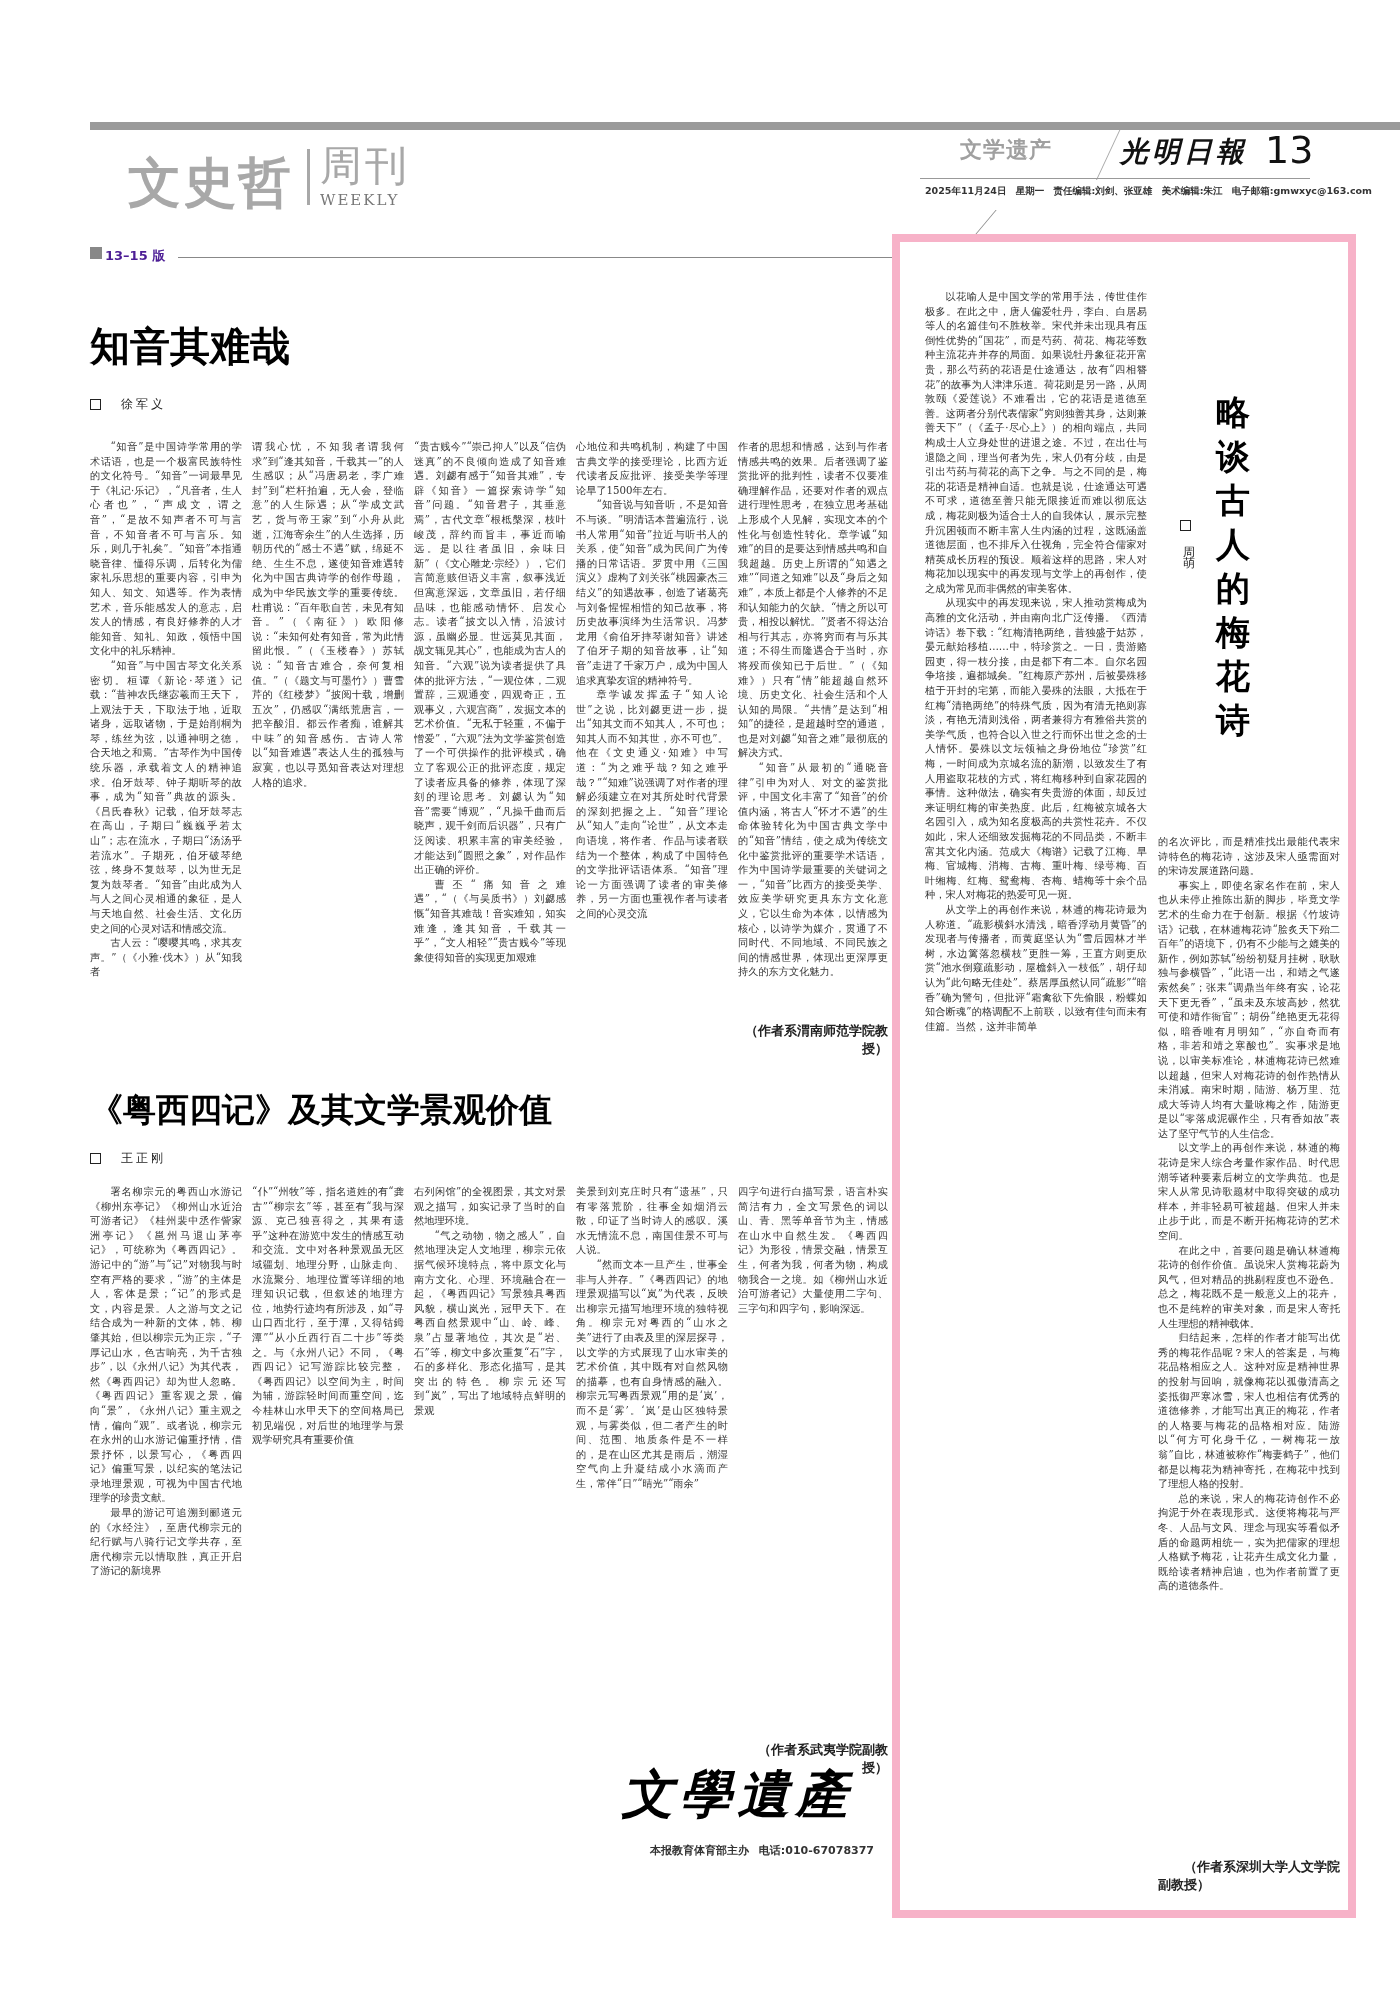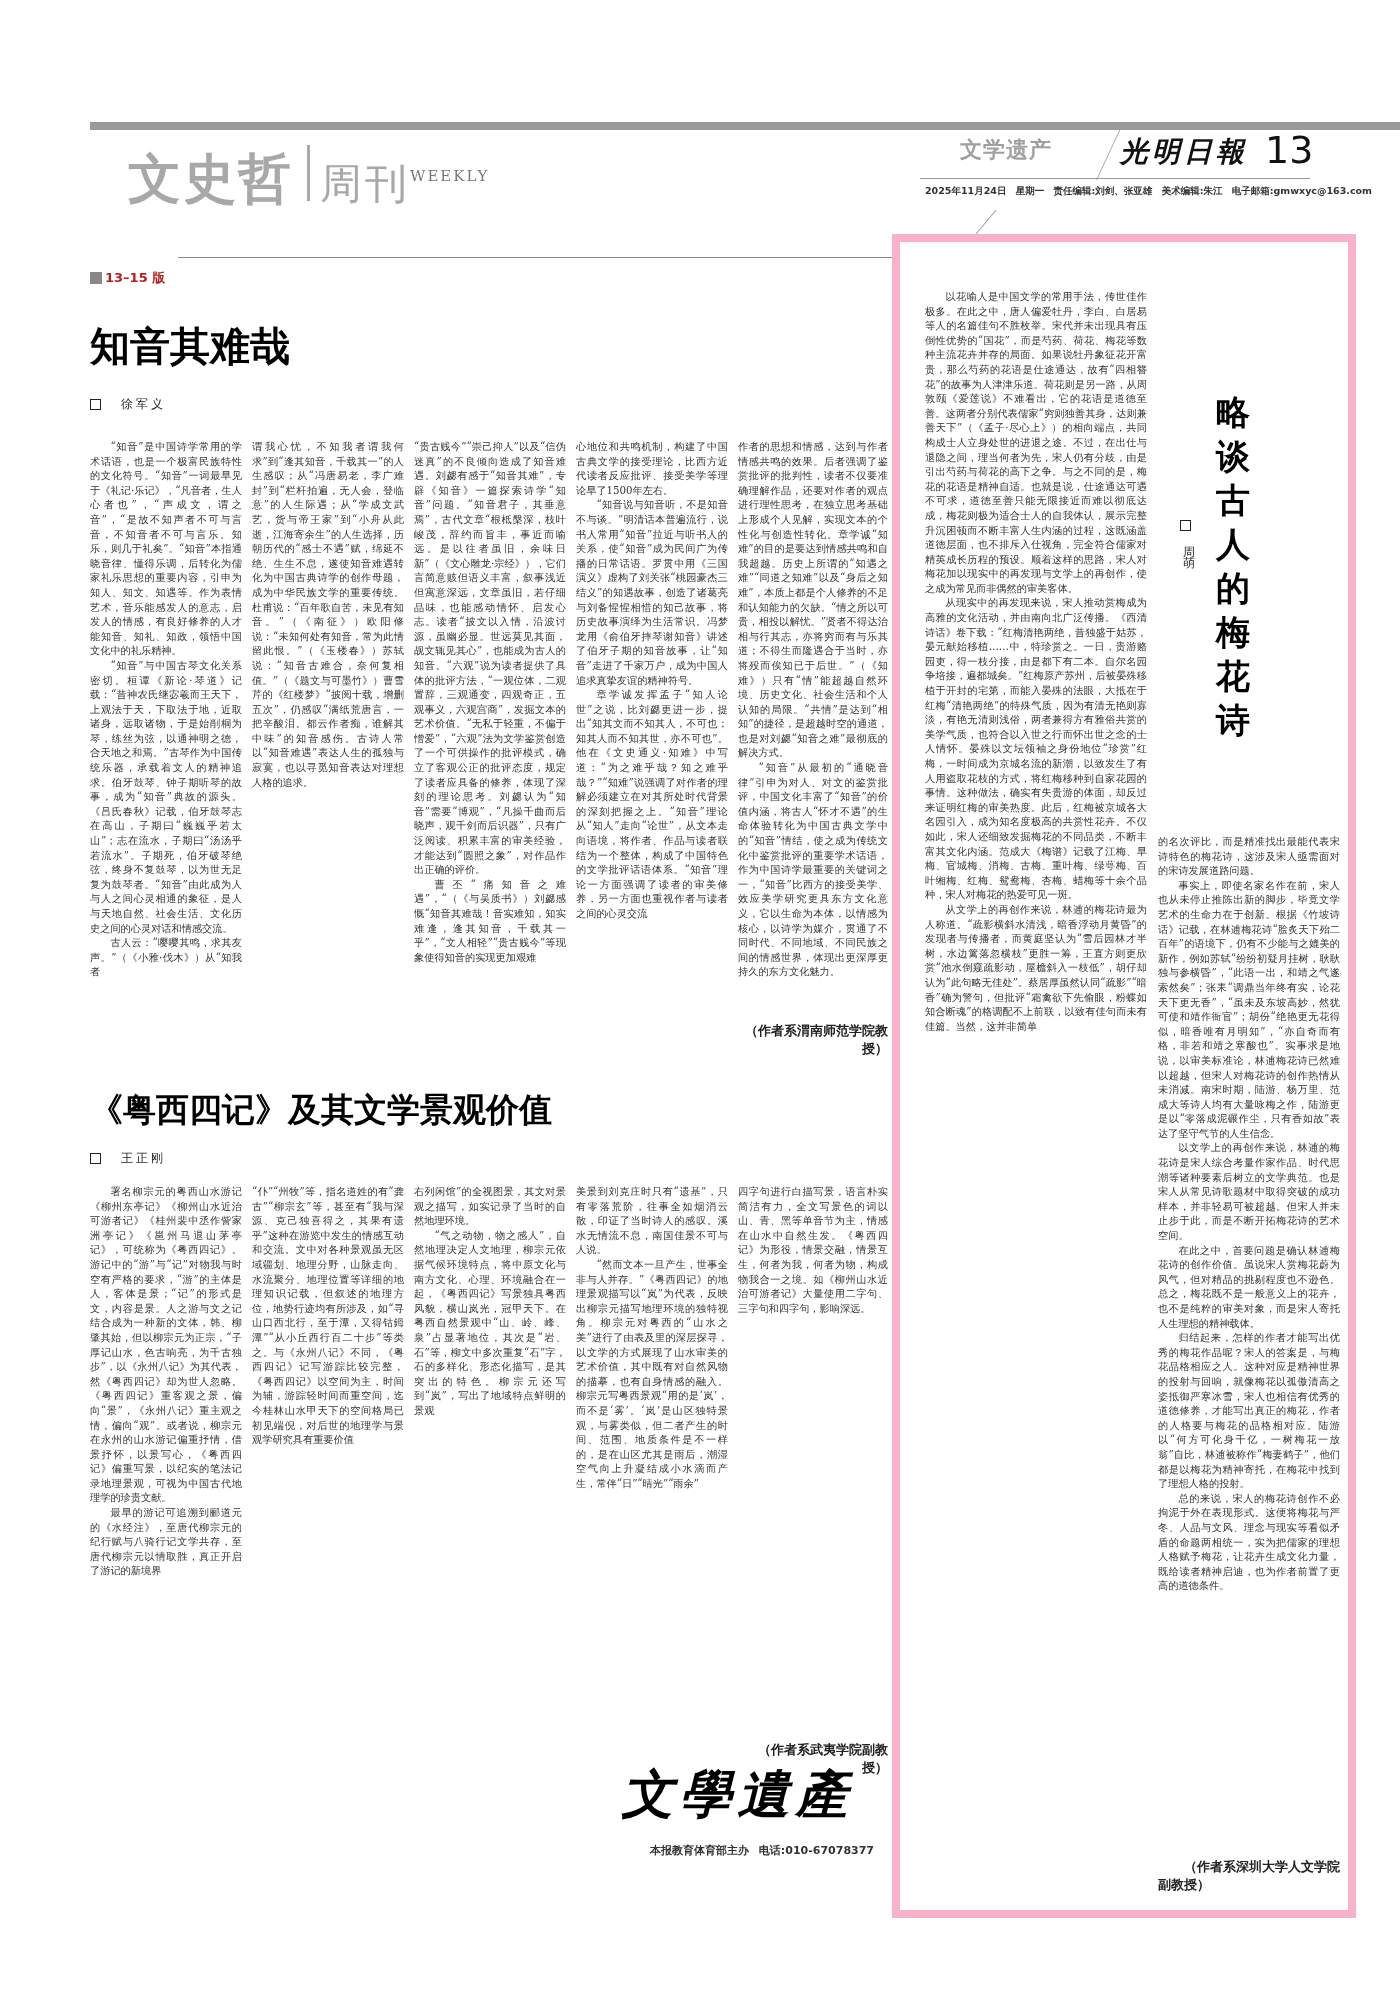--- a/index.html
+++ b/index.html
@@ -4,24 +4,24 @@
 <style>
   * { box-sizing: border-box; margin: 0; padding: 0; }
   html, body { width: 1400px; height: 2000px; background: #ffffff; overflow: hidden; }
   body { position: relative; font-family: "DejaVu Serif", "Liberation Serif", serif; color: #222; }
 
   
   .top-rule { position: absolute; left: 90px; top: 122px; width: 1310px; height: 8px; background: #9a9a9a; }
   .mast-left { position: absolute; left: 128px; top: 145px; display: flex; align-items: flex-end; }
   .mast-title { font-family: "DejaVu Serif", serif; font-weight: bold; font-size: 53px; color: #a8a8a8; letter-spacing: 2px; line-height: 1; }
   .mast-sep { width: 3px; height: 56px; background: #a8a8a8; margin: 0 10px 4px 14px; }
-  .mast-sub { display: flex; flex-direction: row; }
+  .mast-sub { display: flex; flex-direction: column; }
   .mast-sub-cn { font-family: "DejaVu Sans", sans-serif; font-size: 42px; color: #a8a8a8; line-height: 1; letter-spacing: 3px; }
   .mast-sub-en { font-family: "DejaVu Serif", serif; font-size: 15px; color: #777; letter-spacing: 2px; margin-top: 4px; }
-  .edition { position: absolute; left: 90px; top: 247px; font-family: "DejaVu Sans", sans-serif; font-weight: bold; font-size: 13px; color: #b91c1c; display: flex; align-items: center; margin-top: 22px; }
+  .edition { position: absolute; left: 90px; top: 247px; font-family: "DejaVu Sans", sans-serif; font-weight: bold; font-size: 13px; color: #4c1d95; display: flex; align-items: flex-start; }
   .edition .sq { width: 12px; height: 12px; background: #888; margin-right: 3px; }
   .edition-line { position: absolute; left: 178px; top: 257px; width: 775px; height: 1px; background: #888; }
   .edition-diag { position: absolute; left: 952px; top: 210px; width: 1px; height: 52px; background: #888; transform: skewX(-40deg); transform-origin: bottom; }
 
   .sect-title { position: absolute; left: 960px; top: 135px; font-family: "DejaVu Sans", sans-serif; font-weight: bold; font-size: 22px; color: #a0a0a0; letter-spacing: 1px; }
   .paper-diag { position: absolute; left: 1096px; top: 130px; width: 1px; height: 50px; background: #aaa; transform: skewX(-25deg); transform-origin: bottom; }
   .paper-name { position: absolute; left: 1120px; top: 133px; font-family: "DejaVu Serif", serif; font-style: italic; font-weight: bold; font-size: 28px; color: #111; letter-spacing: 4px; }
   .page-num { position: absolute; left: 1265px; top: 128px; font-family: "DejaVu Sans", sans-serif; font-size: 38px; color: #111; }
   .mast-right-rule { position: absolute; left: 920px; top: 178px; width: 390px; height: 1px; background: #999; }
   .info-line { position: absolute; left: 925px; top: 185px; font-family: "DejaVu Sans", sans-serif; font-size: 9.5px; font-weight: bold; color: #333; white-space: nowrap; word-spacing: 6px; }

